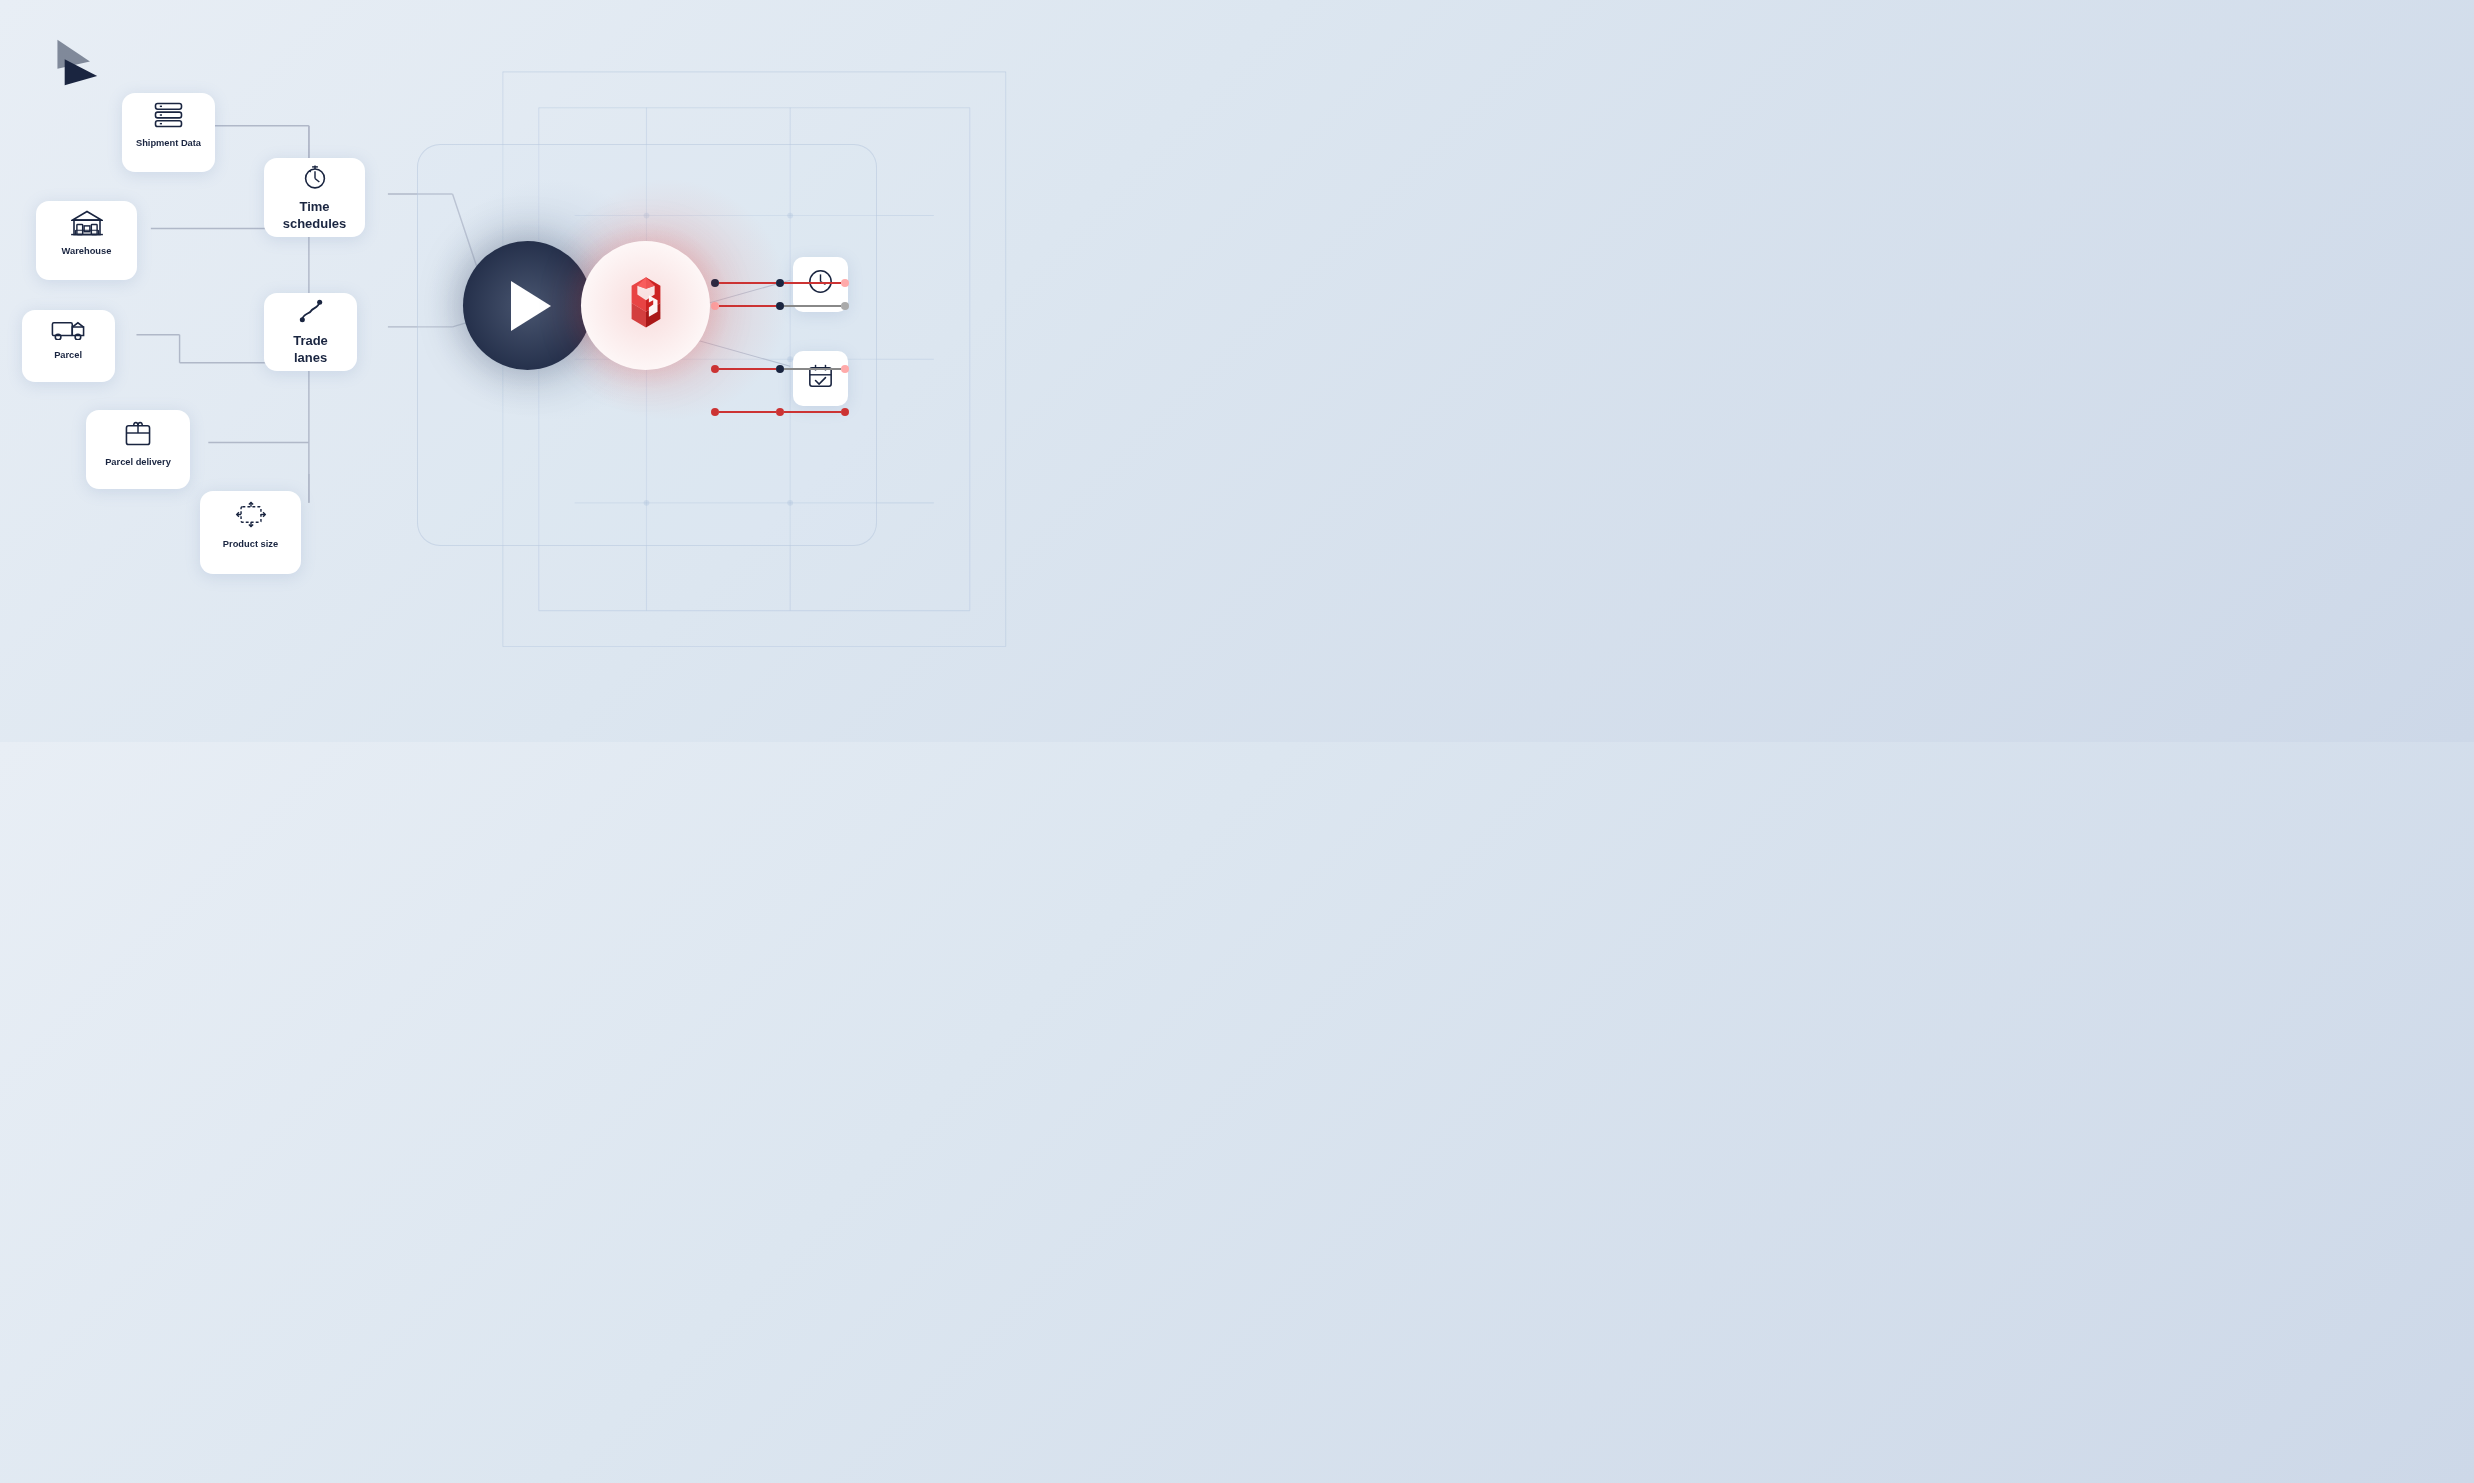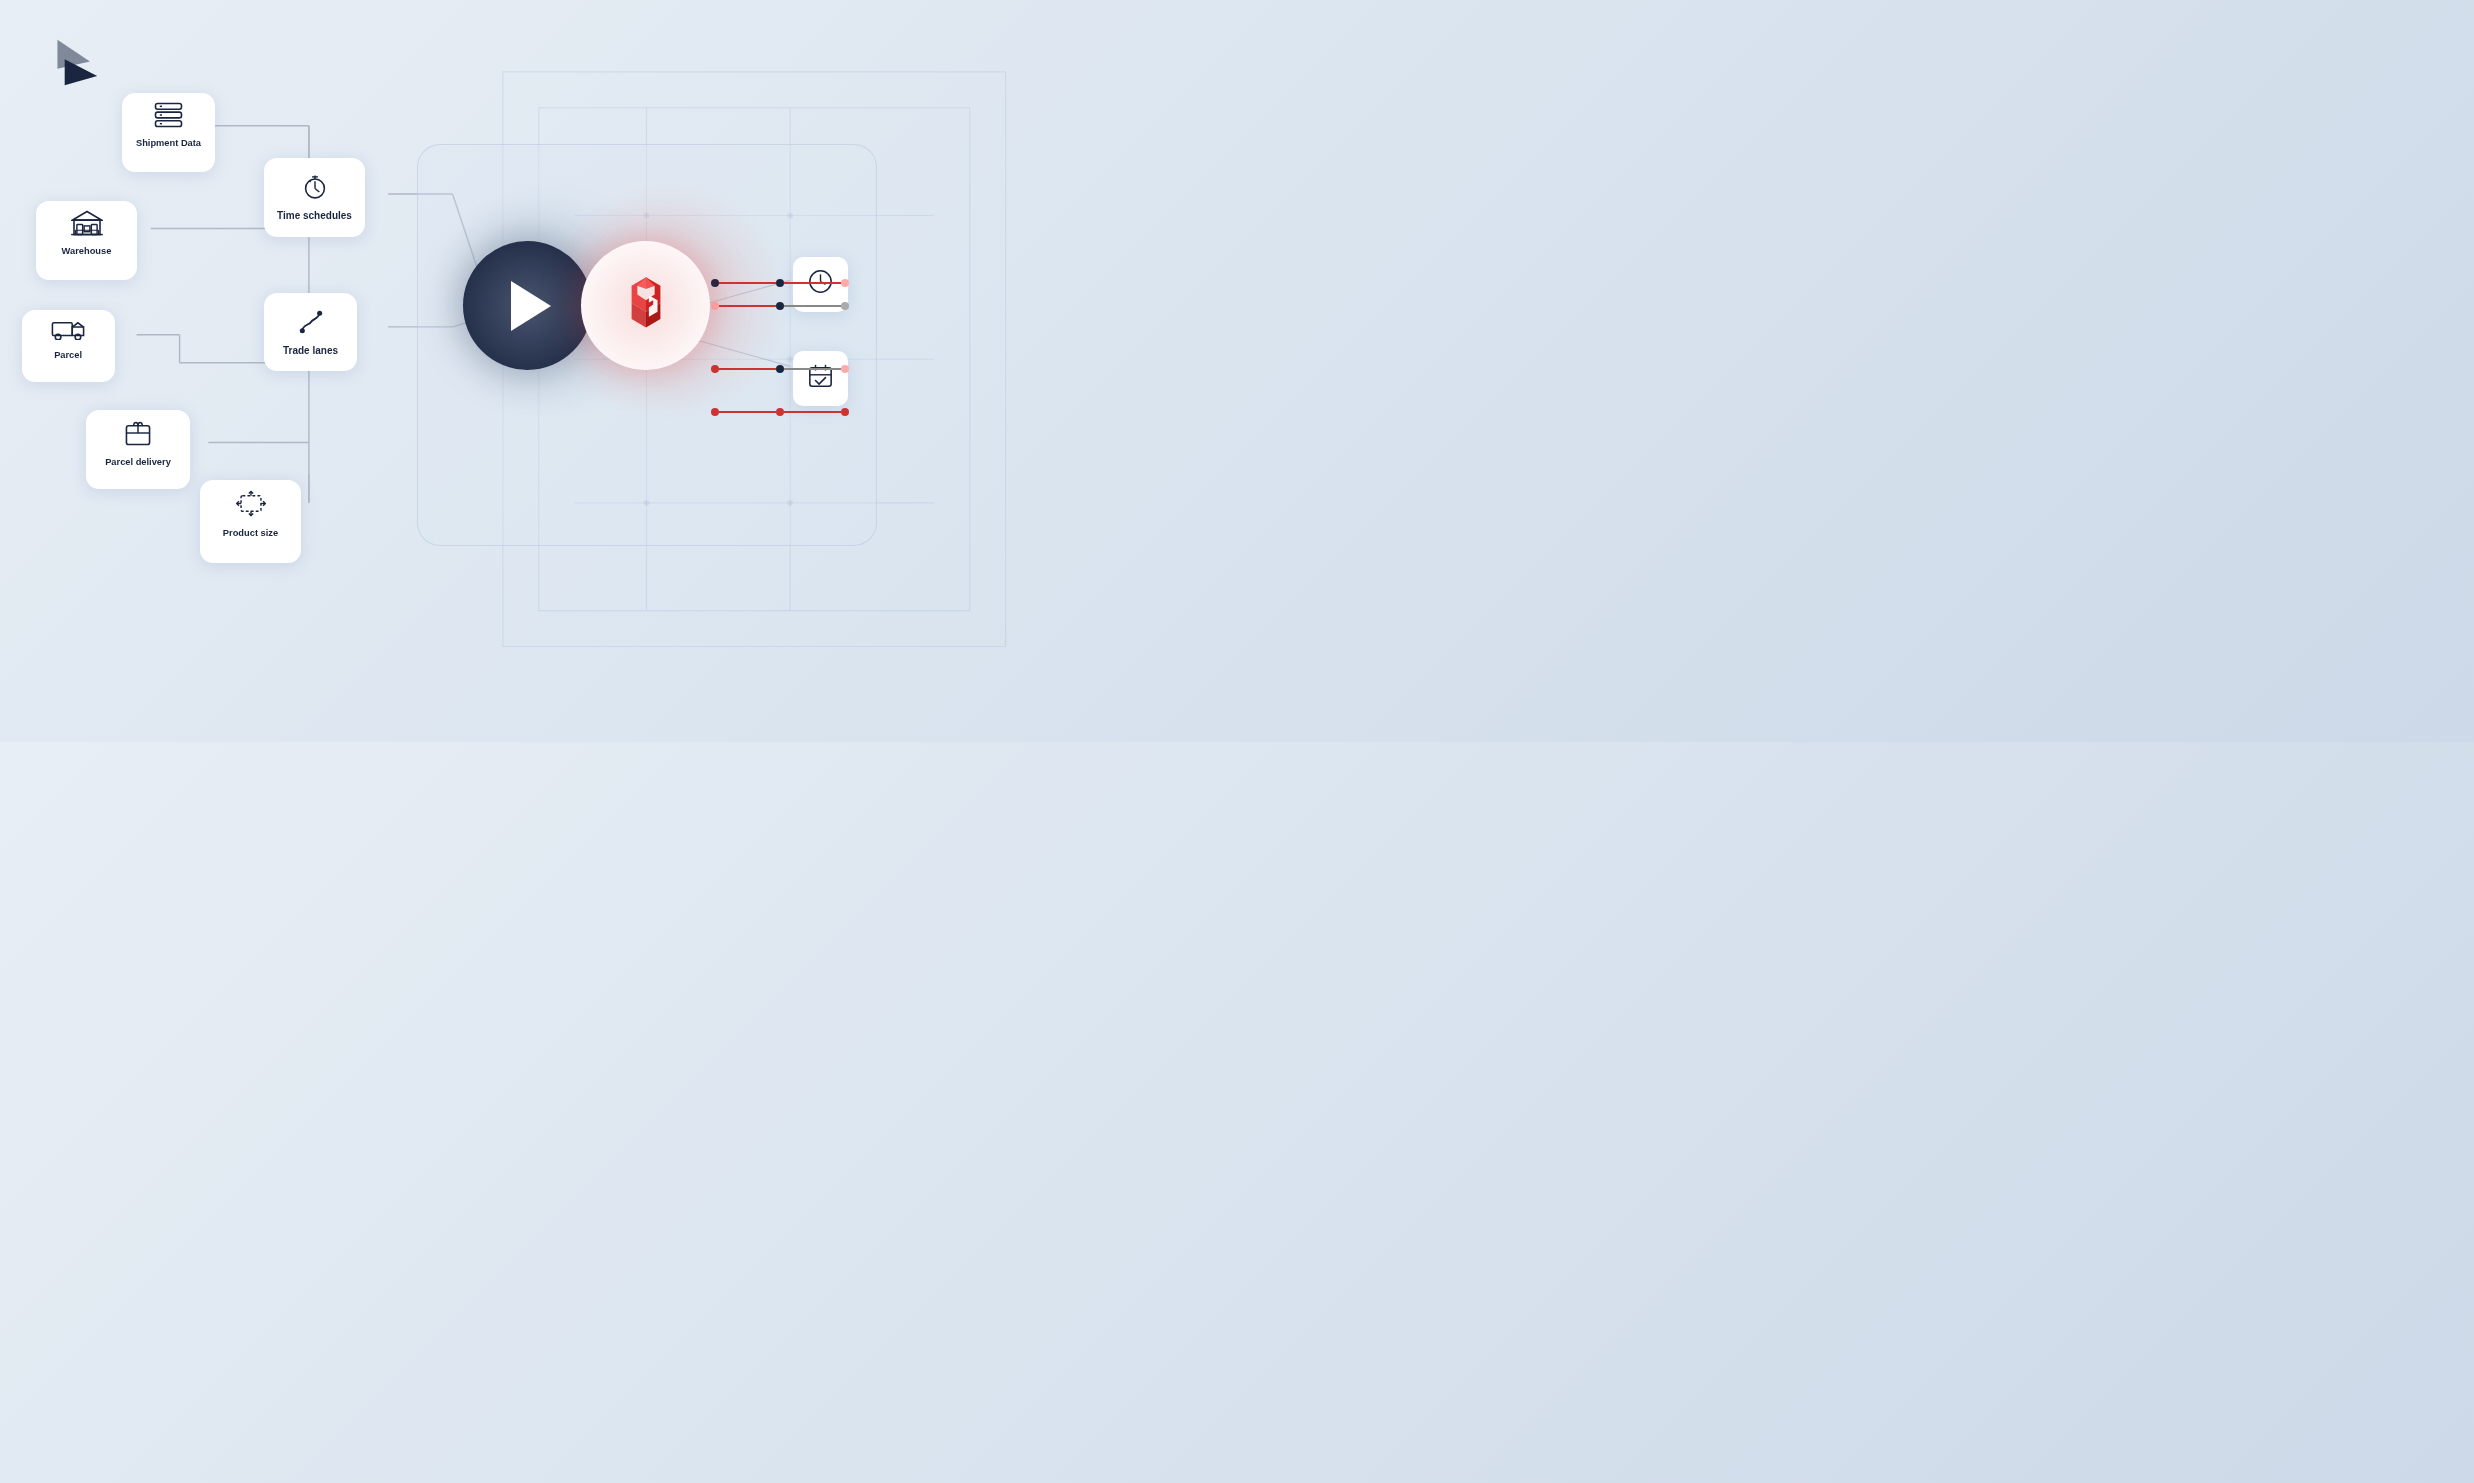--- a/index.html
+++ b/index.html
@@ -70,21 +70,21 @@
       padding: 8.6px 11.5px 7.2px;
       gap: 4.3px;
     }
 
     .connector-node .node-icon {
       font-size: 20px;
       color: #1a2540;
     }
 
     .connector-node .node-label {
-      font-size: 10px;
+      font-size: 13px;
       font-weight: 600;
       color: #1a2540;
       text-align: center;
       line-height: 1.3;
     }
 
     
     .central-play {
       position: absolute;
       width: 129px;
@@ -340,21 +340,21 @@
       <line x1="18" y1="8" x2="18" y2="18" stroke="#1a2540" stroke-width="2"></line>
 
       <path d="M12,8 C12,2 18,2 18,8" stroke="#1a2540" stroke-width="2" fill="none"></path>
       <path d="M24,8 C24,2 18,2 18,8" stroke="#1a2540" stroke-width="2" fill="none"></path>
     </svg>
   </span>
   <span class="node-label">Parcel
 delivery</span>
 </div>
 
-<div class="node-box" style="top: 480px; left: 200px; width: 101px; height: 83px;">
+<div class="node-box" style="top: 491px; left: 200px; width: 101px; height: 83px;">
   <span class="node-icon">
     <svg width="32" height="27" viewBox="0 0 44 38" fill="none" xmlns="http://www.w3.org/2000/svg">
 
       <rect x="8" y="8" width="28" height="22" rx="2" stroke="#1a2540" stroke-width="2" stroke-dasharray="4 3" fill="none"></rect>
 
       <line x1="22" y1="2" x2="22" y2="8" stroke="#1a2540" stroke-width="2"></line>
       <polyline points="19,5 22,2 25,5" stroke="#1a2540" stroke-width="2" fill="none"></polyline>
       <line x1="22" y1="30" x2="22" y2="36" stroke="#1a2540" stroke-width="2"></line>
       <polyline points="19,33 22,36 25,33" stroke="#1a2540" stroke-width="2" fill="none"></polyline>
       <line x1="2" y1="19" x2="8" y2="19" stroke="#1a2540" stroke-width="2"></line>

